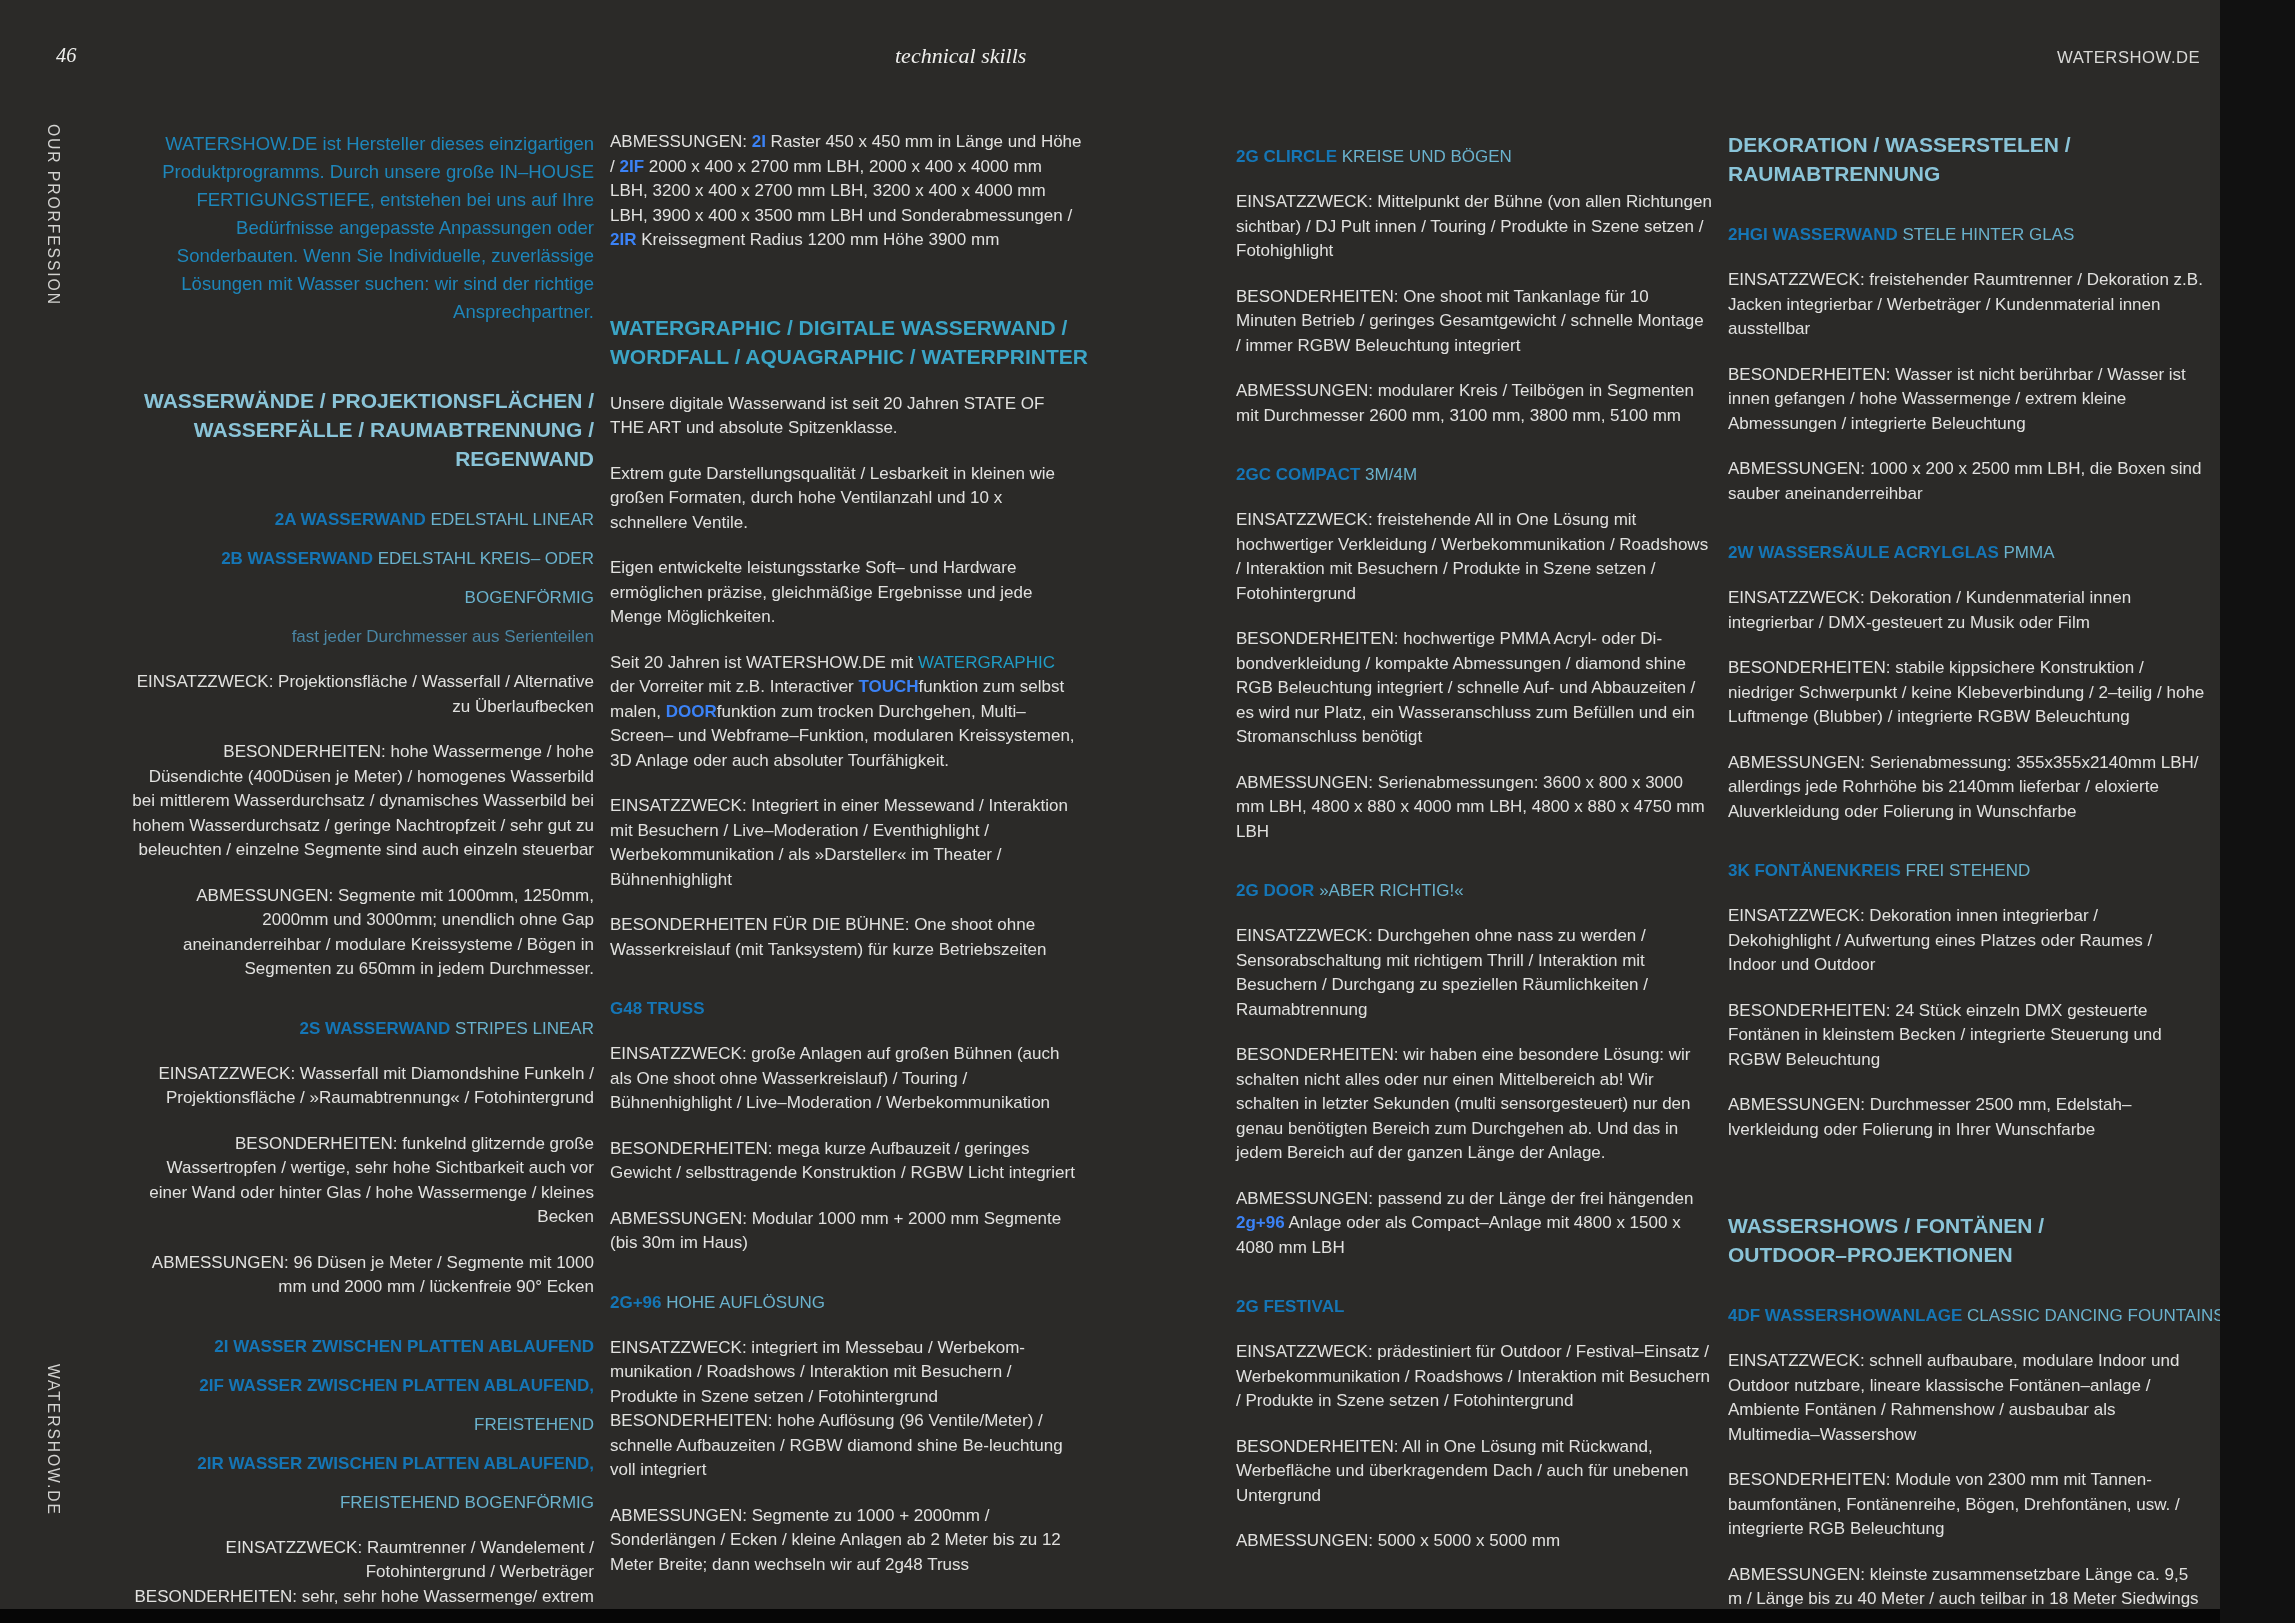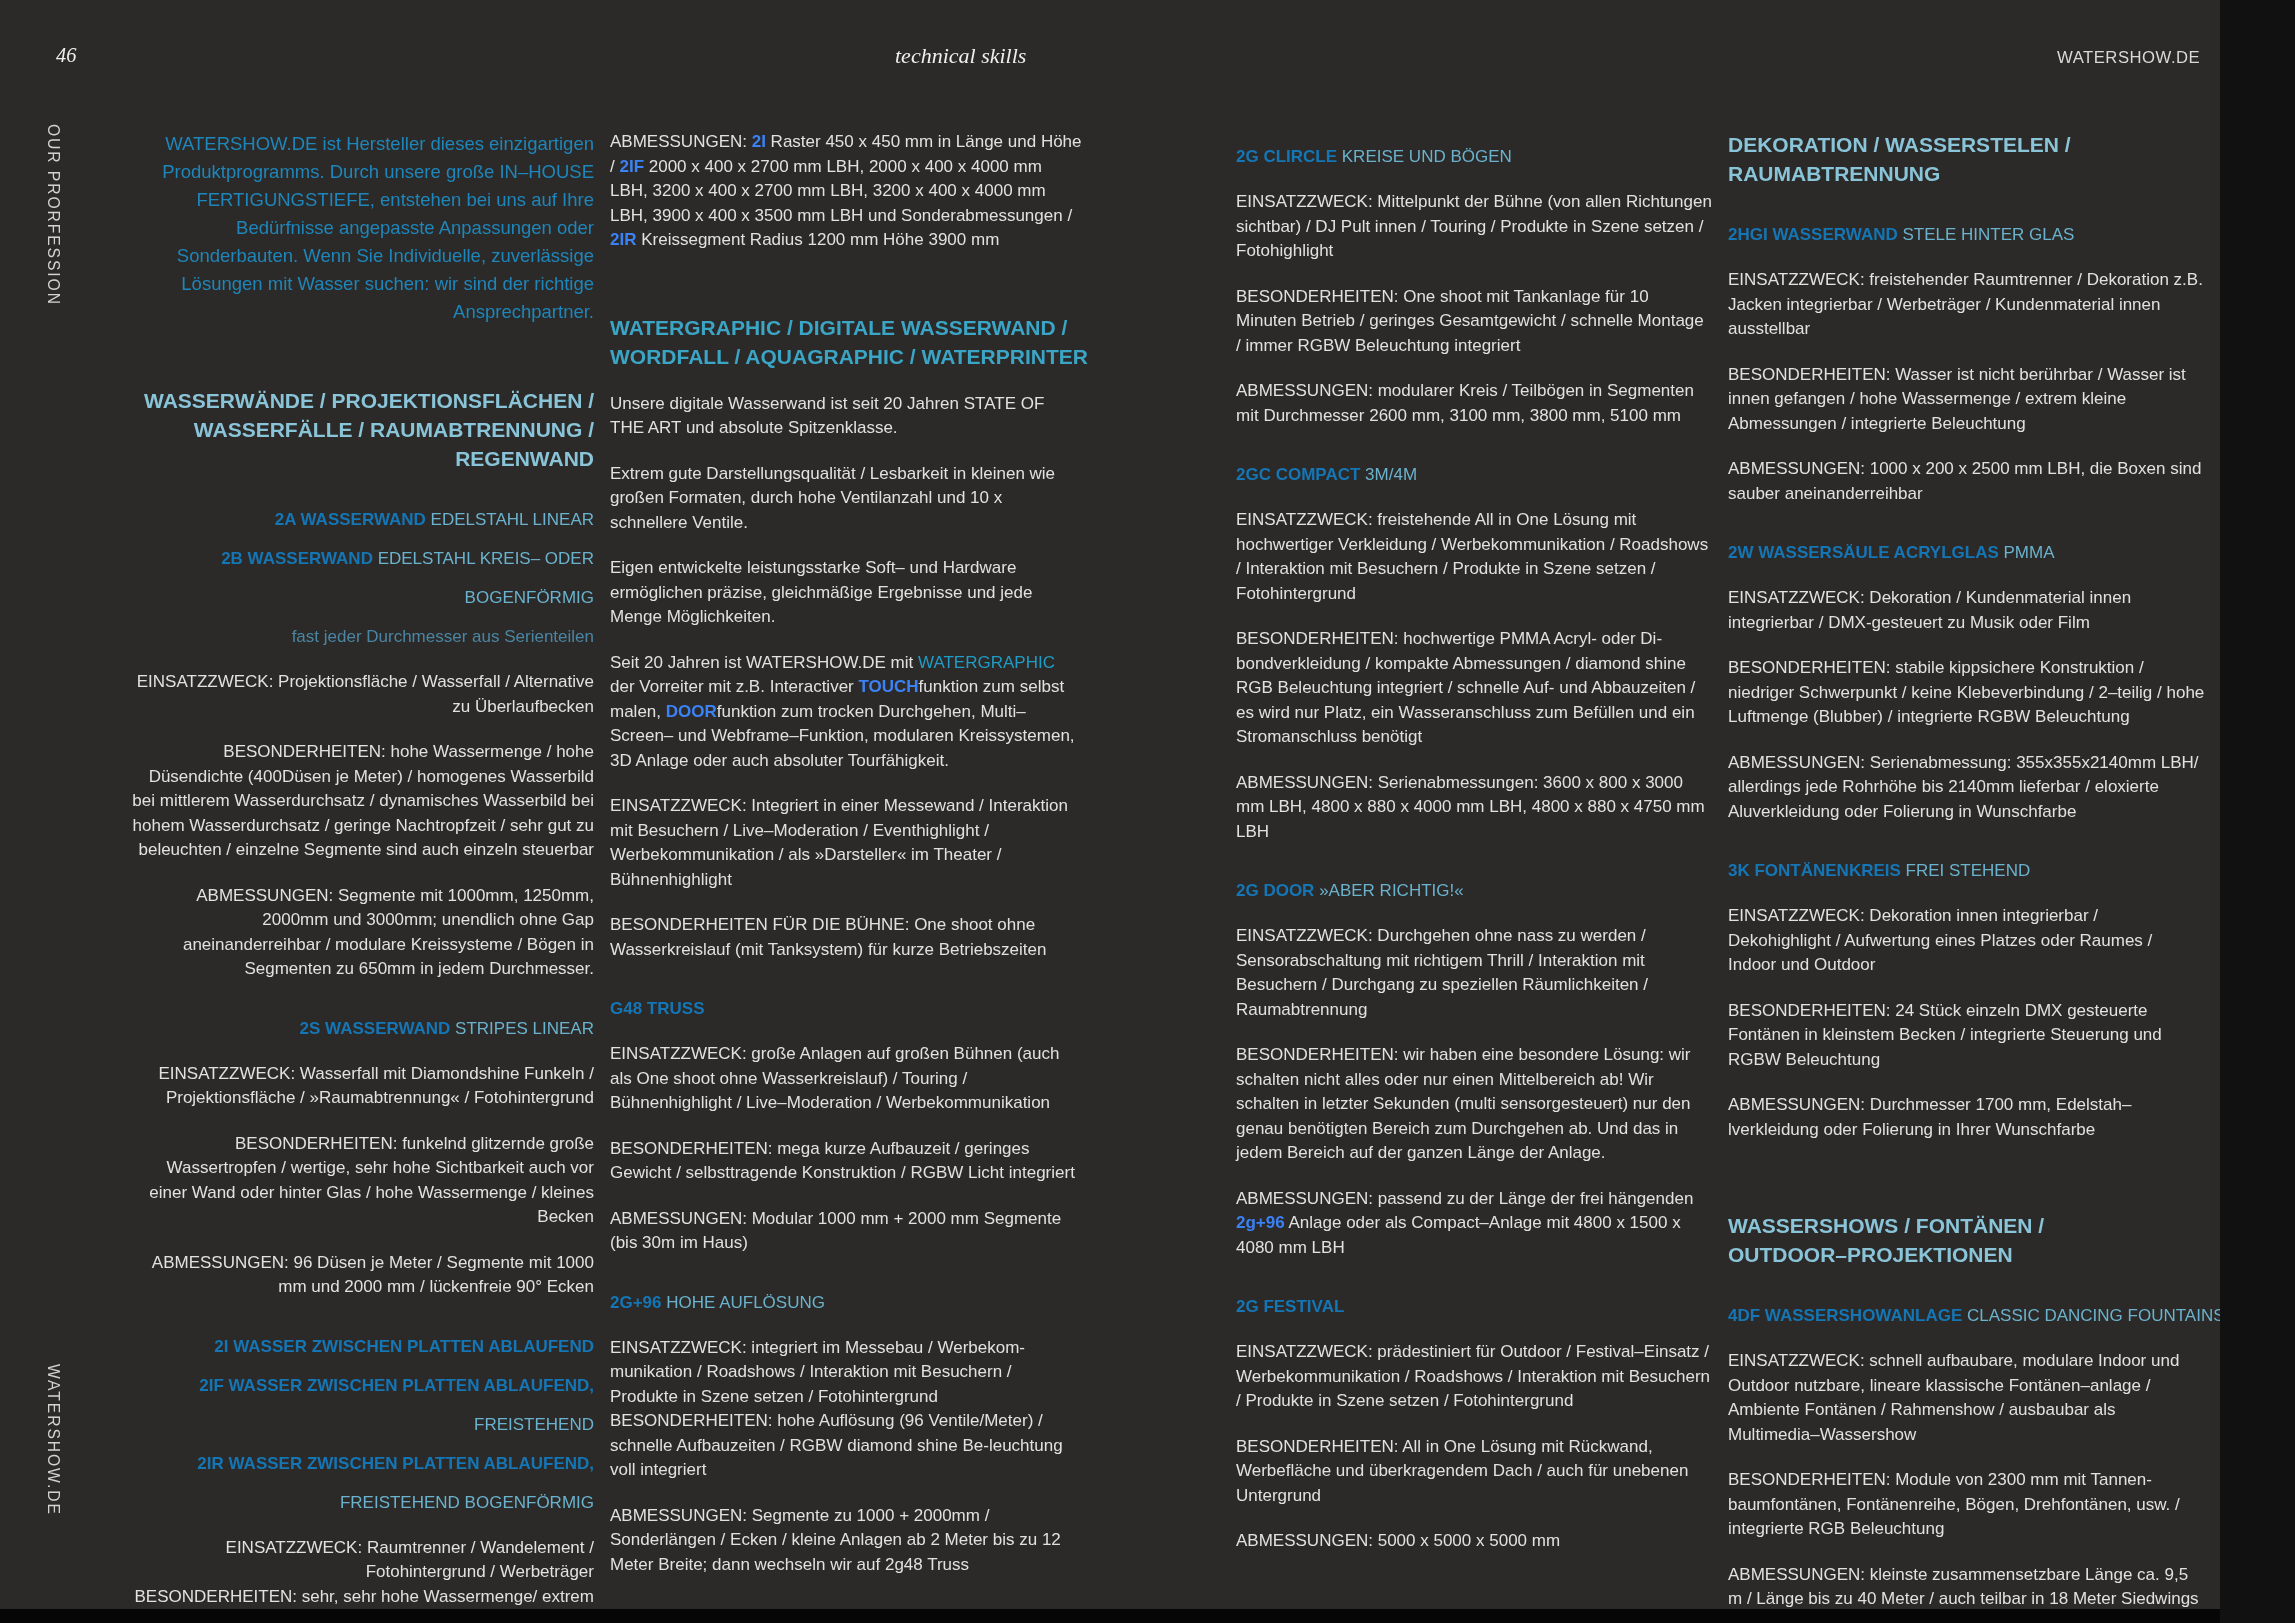--- a/index.html
+++ b/index.html
@@ -151,21 +151,21 @@
           <div class="ph-line"><span class="code">2W WASSERSÄULE ACRYLGLAS</span><span class="sub"> PMMA</span></div>
         </div>
         <div class="para"><span>EINSATZZWECK: Dekoration / Kundenmaterial innen integrierbar / DMX-gesteuert zu Musik oder Film</span></div>
         <div class="para"><span>BESONDERHEITEN: stabile kippsichere Konstruktion / niedriger Schwerpunkt / keine Klebeverbindung / 2–teilig / hohe Luftmenge (Blubber) / integrierte RGBW Beleuchtung</span></div>
         <div class="para"><span>ABMESSUNGEN: Serienabmessung: 355x355x2140mm LBH/ allerdings jede Rohrhöhe bis 2140mm lieferbar / eloxierte Aluverkleidung oder Folierung in Wunschfarbe</span></div>
         <div class="ph">
           <div class="ph-line"><span class="code">3K FONTÄNENKREIS</span><span class="sub"> FREI STEHEND</span></div>
         </div>
         <div class="para"><span>EINSATZZWECK: Dekoration innen integrierbar / Dekohighlight / Aufwertung eines Platzes oder Raumes / Indoor und Outdoor</span></div>
         <div class="para"><span>BESONDERHEITEN: 24 Stück einzeln DMX gesteuerte Fontänen in kleinstem Becken / integrierte Steuerung und RGBW Beleuchtung</span></div>
-        <div class="para"><span>ABMESSUNGEN: Durchmesser 1700 mm, Edelstah–lverkleidung oder Folierung in Ihrer Wunschfarbe</span></div>
+        <div class="para"><span>ABMESSUNGEN: Durchmesser 2500 mm, Edelstah–lverkleidung oder Folierung in Ihrer Wunschfarbe</span></div>
         <div class="h1 pale gap-top"><span>WASSERSHOWS / FONTÄNEN /</span><br><span>OUTDOOR–PROJEKTIONEN</span></div>
         <div class="ph">
           <div class="ph-line"><span class="code">4DF WASSERSHOWANLAGE</span><span class="sub"> CLASSIC DANCING FOUNTAINS</span></div>
         </div>
         <div class="para"><span>EINSATZZWECK:  schnell aufbaubare, modulare Indoor und Outdoor nutzbare, lineare klassische Fontänen–anlage / Ambiente Fontänen / Rahmenshow / ausbaubar als Multimedia–Wassershow</span></div>
         <div class="para"><span>BESONDERHEITEN: Module von 2300 mm mit Tannen-baumfontänen, Fontänenreihe, Bögen, Drehfontänen, usw. / integrierte RGB Beleuchtung</span></div>
         <div class="para"><span>ABMESSUNGEN: kleinste zusammensetzbare Länge ca. 9,5 m / Länge bis zu 40 Meter / auch teilbar in 18 Meter Siedwings</span></div>
       </div>
     </div>
 

